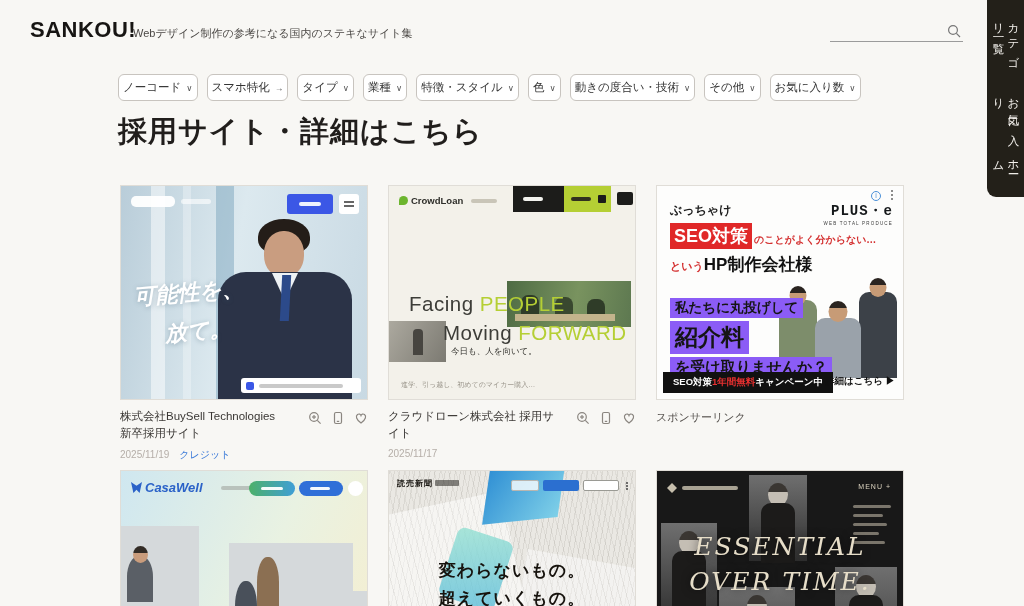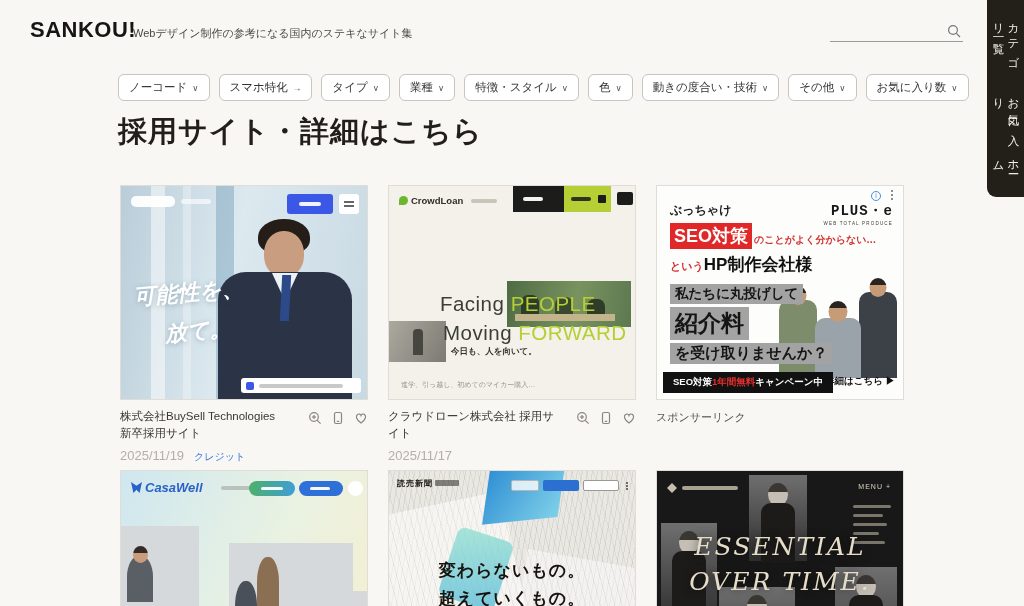--- a/index.html
+++ b/index.html
@@ -15,34 +15,34 @@
   .search svg { position:absolute; right:2px; top:2px; }
 
   
   .sidebar { position:absolute; right:0; top:0; width:37px; height:197px; background:#232019; border-radius:0 0 0 9px;
              display:flex; flex-direction:column; align-items:center; padding-top:15px; z-index:20; }
   .sidebar .vitem { writing-mode:vertical-rl; color:#f5f2ee; font-size:11.5px; letter-spacing:3px; margin-bottom:15px; cursor:pointer; }
 
   
   .filters { position:absolute; left:118px; top:74px; display:flex; gap:9px; }
   .fbtn { display:flex; align-items:center; gap:5px; background:#fff; border:1px solid #c8c4bf; border-radius:6px;
-          padding:5px 10px; font-size:11.5px; color:#333; white-space:nowrap; cursor:pointer; }
+          padding:5px 4px; font-size:11.5px; color:#333; white-space:nowrap; cursor:pointer; }
   .fbtn .arr { font-size:8.5px; color:#555; }
 
   .page-title { position:absolute; left:118px; top:112px; font-size:29px; font-weight:800; letter-spacing:1px; color:#211e1c; }
 
   
   .card { position:absolute; width:248px; }
   .thumb { position:relative; width:248px; height:215px; border:1px solid #e0ddd7; overflow:hidden; cursor:pointer; background:#fff; }
   .meta-top { display:flex; justify-content:space-between; margin-top:8px; }
   .m-title { width:168px; font-size:11.5px; color:#3a3734; line-height:1.5; }
   .m-icons { display:flex; gap:9px; padding-top:3px; }
   .m-icons svg { cursor:pointer; }
   .m-sub { margin-top:5px; display:flex; gap:10px; align-items:baseline; }
-  .m-date { font-size:13px; color:#b5aea8; }
+  .m-date { font-size:10px; color:#b5aea8; }
   .m-credit { font-size:10px; font-weight:400; color:#3d7cd9; cursor:pointer; }
   .m-sponsor { margin-top:10px; font-size:11px; color:#55514d; }
 
   
   .t1 { background:linear-gradient(100deg,#b9cdd9,#dce9ef 45%,#c8d9e3); }
   .t1 .s1 { position:absolute; left:30px; top:0; bottom:0; width:14px; background:rgba(255,255,255,.5); }
   .t1 .s2 { position:absolute; left:95px; top:0; bottom:0; width:18px; background:rgba(112,158,183,.45); }
   .t1 .s3 { position:absolute; left:62px; top:0; bottom:0; width:8px; background:rgba(255,255,255,.3); }
   .t1-man { position:absolute; right:0; top:25px; width:165px; height:190px; }
   .t1-hair { position:absolute; left:56px; top:8px; width:52px; height:36px; border-radius:50% 50% 42% 42%; background:#241d18; }
@@ -57,58 +57,58 @@
   .t1-logo2 { position:absolute; left:60px; top:13px; width:30px; height:5px; background:rgba(255,255,255,.6); border-radius:3px; }
   .t1-entry { position:absolute; right:34px; top:8px; width:46px; height:20px; background:#3b57e6; border-radius:3px; }
   .t1-entry::after { content:""; position:absolute; left:12px; top:8px; width:22px; height:4px; background:rgba(255,255,255,.92); border-radius:2px; }
   .t1-menu { position:absolute; right:8px; top:8px; width:20px; height:20px; background:#fff; border-radius:3px; }
   .t1-menu::after { content:""; position:absolute; left:5px; top:7px; width:10px; height:1.5px; background:#666; box-shadow:0 4px 0 #666; }
   .t1-note { position:absolute; right:6px; bottom:6px; width:120px; height:15px; background:#fff; border-radius:3px; display:flex; align-items:center; padding:0 5px; gap:5px; }
   .t1-note::before { content:""; width:8px; height:8px; background:#3b57e6; border-radius:2px; }
   .t1-note::after { content:""; width:84px; height:4px; background:#c9c9c9; border-radius:2px; }
 
   
-  .t2 { background:#f3f1ea;text-align:center; }
+  .t2 { background:#f3f1ea; }
   .t2-logo { position:absolute; left:10px; top:9px; font-size:9.5px; font-weight:800; color:#2e2e2a; display:flex; align-items:center; gap:3px; }
   .t2-logo::before { content:""; width:9px; height:9px; border-radius:50% 50% 50% 0; background:#6cb52e; }
   .t2-logosub { position:absolute; left:82px; top:13px; width:26px; height:4px; background:#c9c5b8; border-radius:2px; }
   .t2-btn1 { position:absolute; left:124px; top:0; width:51px; height:26px; background:#1c1c1a; }
   .t2-btn1::after { content:""; position:absolute; left:10px; top:11px; width:20px; height:4px; background:#f2f2ee; border-radius:2px; }
   .t2-btn2 { position:absolute; left:175px; top:0; width:47px; height:26px; background:#b5cf34; }
   .t2-btn2::before { content:""; position:absolute; left:7px; top:11px; width:20px; height:4px; background:#31311f; border-radius:2px; }
   .t2-btn2::after { content:""; position:absolute; right:5px; top:9px; width:8px; height:8px; background:#1c1c1a; border-radius:1px; }
   .t2-btn3 { position:absolute; left:228px; top:6px; width:16px; height:13px; background:#1c1c1a; border-radius:2px; }
   .t2-photoR { position:absolute; left:118px; top:95px; width:124px; height:46px; background:linear-gradient(100deg,#4e6b44,#79935f 55%,#5d7850); z-index:1; }
   .t2-photoR::before { content:""; position:absolute; left:14px; top:14px; width:18px; height:20px; background:#2f3c28; border-radius:40% 40% 0 0; box-shadow:34px 2px 0 #39482f, 66px 4px 0 #2f3c28; }
   .t2-photoR::after { content:""; position:absolute; left:8px; bottom:6px; width:100px; height:7px; background:#c3b48c; }
   .t2-photoL { position:absolute; left:0; top:135px; width:57px; height:41px; background:linear-gradient(120deg,#aca99f,#7c7a72); z-index:1; }
   .t2-photoL::after { content:""; position:absolute; left:24px; top:8px; width:10px; height:26px; background:#474540; border-radius:4px 4px 0 0; }
   .t2-h { position:absolute; left:20px; top:104px; font-size:20.5px; font-weight:500; letter-spacing:.5px; color:#3d3d38; line-height:1.4; z-index:2; white-space:nowrap; }
   .t2-h .acc { color:#b5cf34; }
   .t2-h .l2 { padding-left:34px;margin-top:34px; }
-  .t2-tag { position:absolute; left:62px; top:160px; font-size:8.5px; font-weight:700; color:#33332e; z-index:2; }
+  .t2-tag { position:absolute; left:62px; top:160px; font-size:8.5px; font-weight:400; color:#33332e; z-index:2; }
   .t2-note { position:absolute; left:12px; top:194px; font-size:7px; color:#9b968c; }
 
   
   .t3 { background:#fdfdfc; }
   .t3-info { position:absolute; right:22px; top:5px; width:10px; height:10px; border:1px solid #4a90d8; border-radius:50%; color:#4a90d8; font-size:7px; line-height:8px; text-align:center; }
   .t3-info::after { content:"i"; }
   .t3-dots { position:absolute; right:10px; top:4px; width:2px; height:2px; background:#666; border-radius:50%; box-shadow:0 4px 0 #666, 0 8px 0 #666; }
   .t3-brandbox { position:absolute; right:10px; top:16px; text-align:right; }
   .t3-brand { font-size:14px; font-weight:900; letter-spacing:1px; color:#15181a;font-family:Liberation Mono, monospace; }
   .t3-brandsub { font-size:4.5px; letter-spacing:1.2px; color:#3a3a3a; margin-top:1px; }
   .t3-lines { position:absolute; left:13px; top:16px; z-index:2; }
   .t3-l1 { font-size:12px; font-weight:800; color:#1a1a1a; margin-bottom:4px; }
   .t3-l2 { margin-bottom:4px; display:flex; align-items:flex-end; gap:2px; }
   .t3-l2 .hl { background:#e02828; color:#fff; font-size:18px; font-weight:900; padding:1px 4px; }
   .t3-l2 .rest { color:#d43030; font-size:10px; font-weight:800; padding-bottom:2px; }
-  .t3-l3 { margin-bottom:8px; }
+  .t3-l3 { margin-bottom:22px; }
   .t3-l3 .red { color:#d43030; font-size:11px; font-weight:800; }
   .t3-l3 .blk { color:#111; font-size:17px; font-weight:900; }
-  .t3-hl4, .t3-hl5, .t3-hl6 { display:table; background:#a3a3a3; color:#151515; font-weight:900; padding:1px 5px; margin-top:3px; }
+  .t3-hl4, .t3-hl5, .t3-hl6 { display:table; background:#8b5cf6; color:#151515; font-weight:900; padding:1px 5px; margin-top:3px; }
   .t3-hl4 { font-size:13.5px; }
   .t3-hl5 { font-size:23px; }
   .t3-hl6 { font-size:15px;text-align:right; }
   .t3-men { position:absolute; right:6px; top:100px; width:118px; height:92px; z-index:1; }
   .t3-men .p { position:absolute; border-radius:10px 10px 0 0; }
   .t3-men .p::before { content:""; position:absolute; left:50%; transform:translateX(-50%); border-radius:50%; }
   .t3-p1 { left:0; top:14px; width:38px; height:78px; background:#7d8d6b; }
   .t3-p1::before { top:-14px; width:17px; height:19px; background:linear-gradient(#2a2420 36%, #c79b76 36%); }
   .t3-p2 { left:36px; top:32px; width:46px; height:60px; background:#9aa2aa; }
   .t3-p2::before { top:-17px; width:19px; height:21px; background:linear-gradient(#2a2420 34%, #c79b76 34%); }

